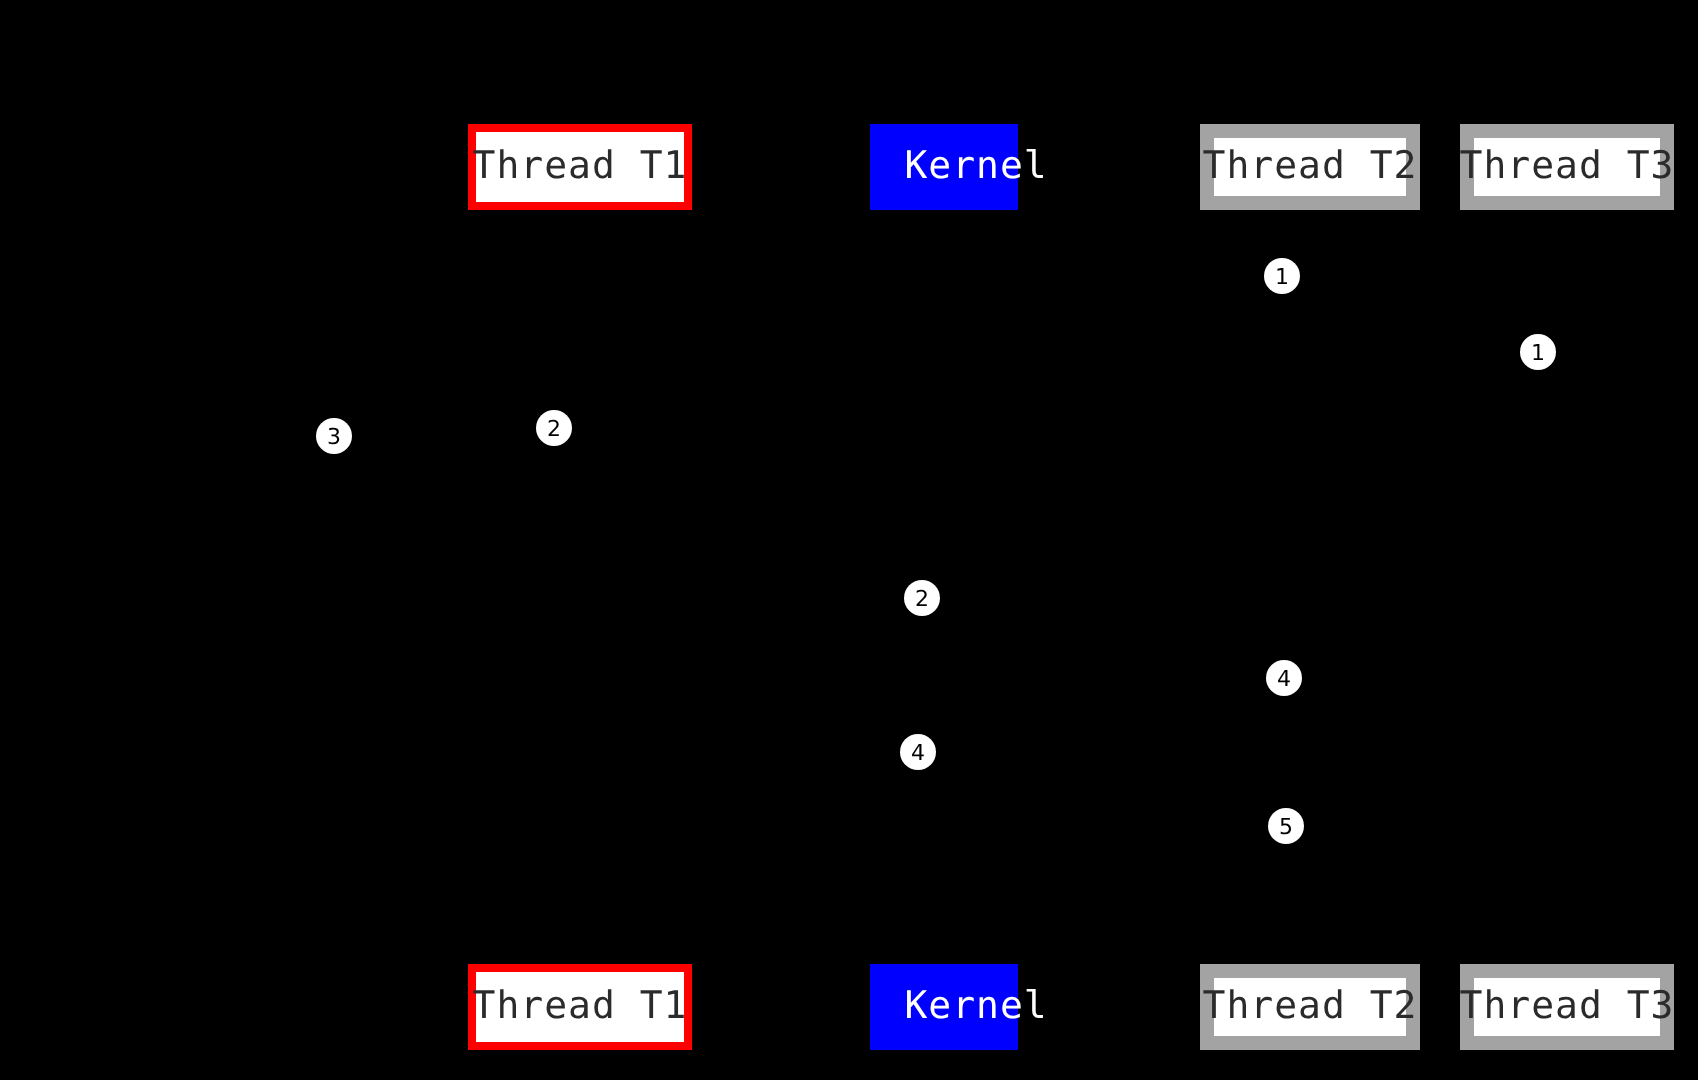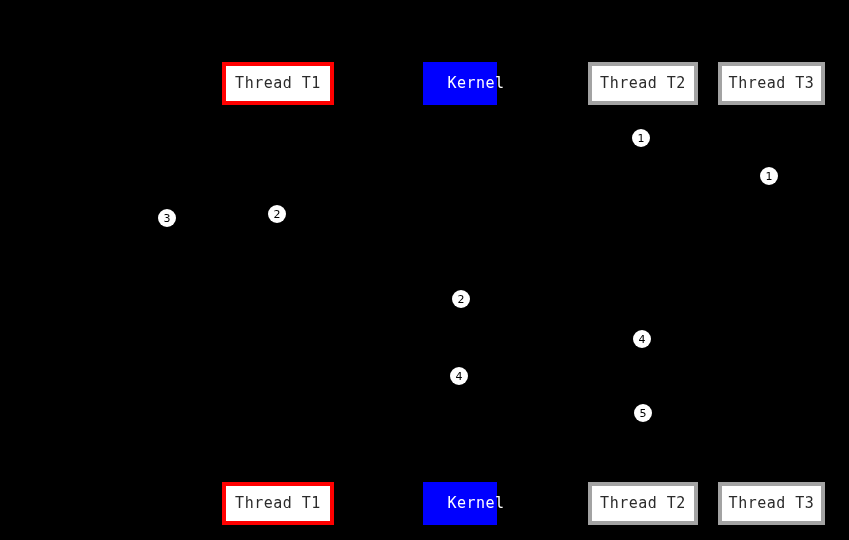--- a/index.html
+++ b/index.html
@@ -24,32 +24,33 @@
   }
   
   .participant {
     position: absolute;
     box-sizing: border-box;
     display: flex;
     align-items: center;
     justify-content: center;
     white-space: nowrap;
     font-family: "DejaVu Sans Mono", "Liberation Mono", monospace;
-    font-size: 15px;
+    font-size: 19px;
     letter-spacing: 0.5px;
     line-height: 1;
+    margin-left: 12px;
   }
   .participant.red {
     background: #ffffff;
     border: 4px solid #ff0000;
     color: #2b2b2b;
   }
   .participant.blueoutline {
     background: #ffffff;
-    border: 4px solid #a3a3a3;
+    border: 7px solid #a3a3a3;
     color: #2b2b2b;
   }
   .participant.bluefill {
     background: #0000ff;
     border: 1px solid #0000ff;
     color: #ffffff;
     padding-left: 32px;
   }
   
   .lifeline {

